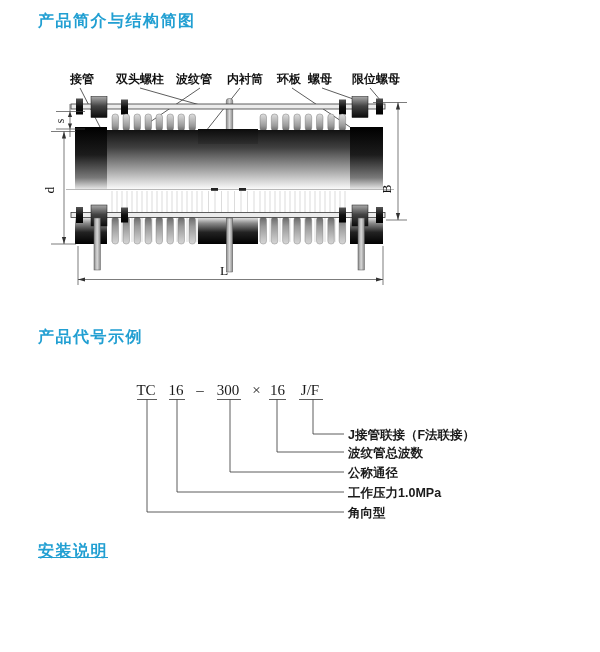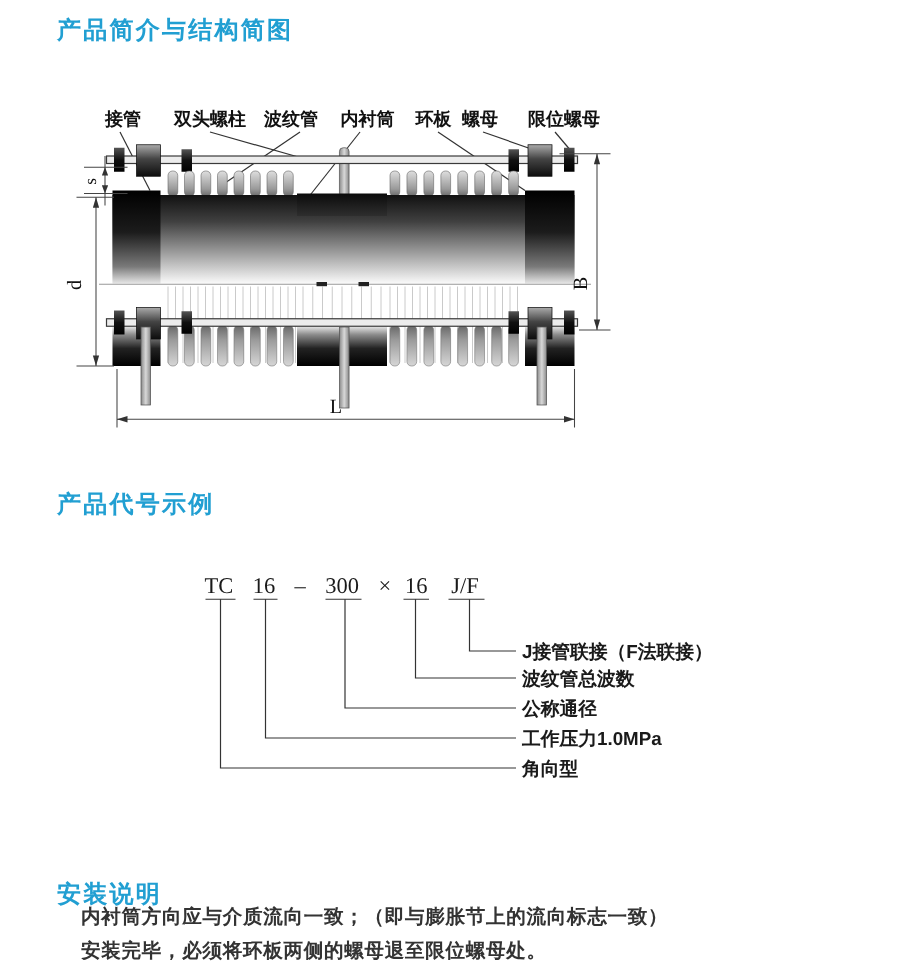--- a/index.html
+++ b/index.html
@@ -8,21 +8,21 @@
     font-family:"Liberation Sans", sans-serif; overflow:hidden;
     margin:0 auto;
   }
   .section-title{
     position:absolute; left:38px; margin:0;
     font:bold 16px/1.2 "Liberation Sans", sans-serif;
     color:var(--accent,#219fd2); letter-spacing:1.5px;
   }
   #title-intro{top:11px;}
   #title-code{top:327px;}
-  #title-install{top:587px;}
+  #title-install{top:541px;text-decoration:underline;}
   .diagram-svg{position:absolute; display:block;}
   #joint-svg{left:40px; top:60px;}
   #code-svg{left:120px; top:375px;}
   .notes{
     position:absolute; left:54px; top:599px; width:480px;
     font:bold 13px/23px "Liberation Sans", sans-serif; color:#333333;
     letter-spacing:0.5px;
   }
   .part-label{font:bold 12px "Liberation Sans", sans-serif; fill:#111111;}
   .dim-label{font:13.5px "Liberation Serif", serif; fill:#111111;}
@@ -306,18 +306,14 @@
       <text class="callout-label" x="348" y="438.5">J接管联接（F法联接）</text>
       <text class="callout-label" x="348" y="456.5">波纹管总波数</text>
       <text class="callout-label" x="348" y="476.5">公称通径</text>
       <text class="callout-label" x="348" y="496.5">工作压力1.0MPa</text>
       <text class="callout-label" x="348" y="516.5">角向型</text>
     </g>
   </svg>
 
   <h2 class="section-title" id="title-install">安装说明</h2>
 
-  <div class="notes">
-    <div>内衬筒方向应与介质流向一致；（即与膨胀节上的流向标志一致）</div>
-    <div>安装完毕，必须将环板两侧的螺母退至限位螺母处。</div>
-  </div>
 
 </div>
 
 </body></html>

